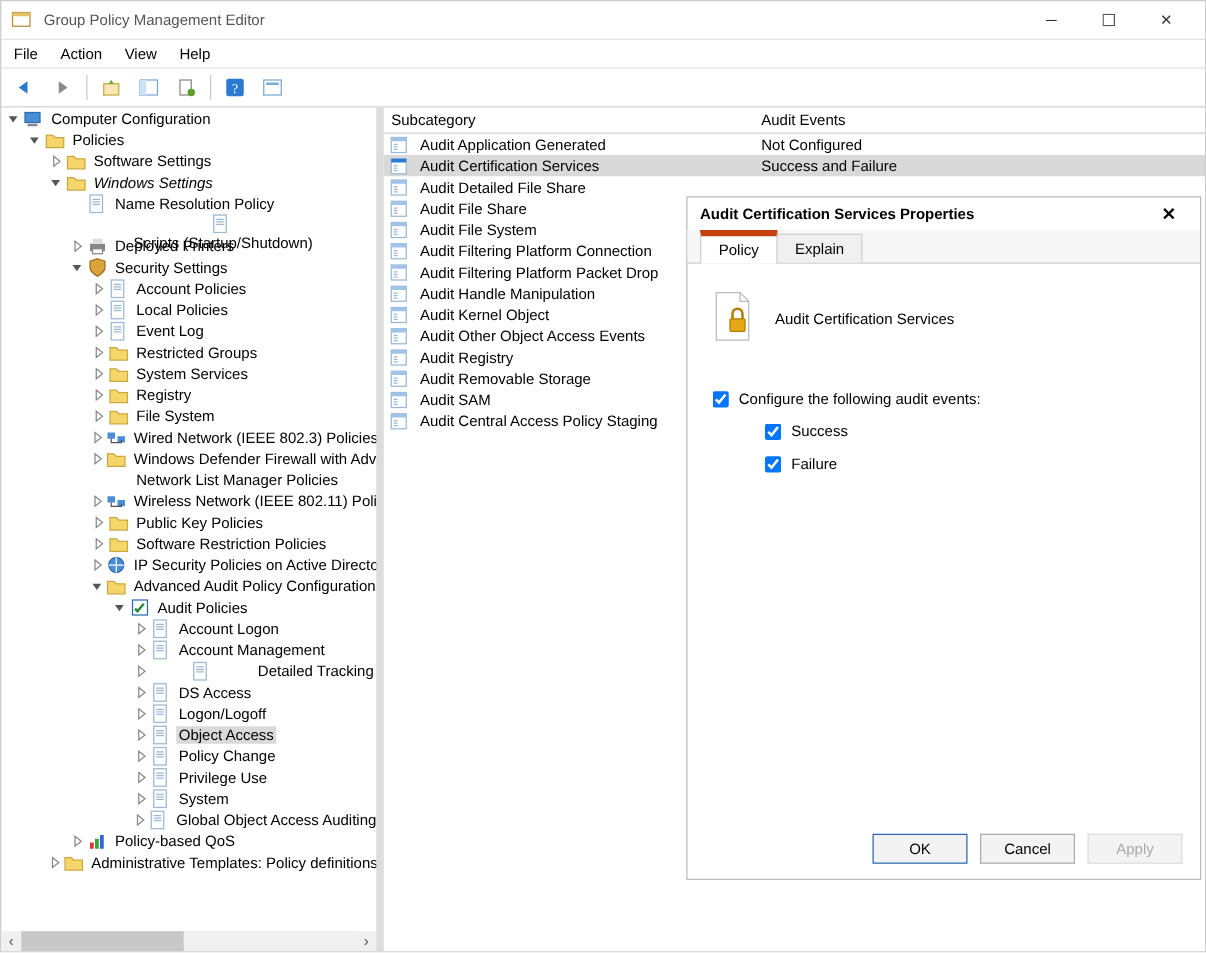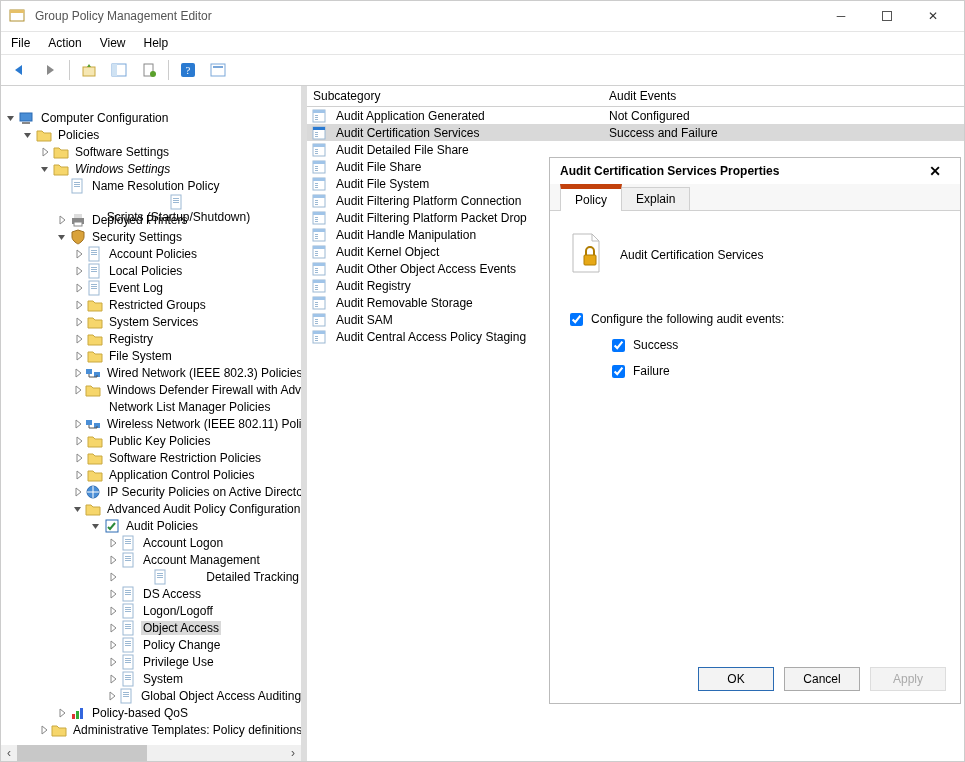--- a/index.html
+++ b/index.html
@@ -8,21 +8,21 @@
 .titlebar .title{color:#555;margin-left:6px;}
 .titlebar .spacer{flex:1;}
 .winbtn{width:46px;height:30px;display:flex;align-items:center;justify-content:center;color:#333;}
 .menubar{height:22px;display:flex;align-items:center;gap:18px;padding:0 10px;border-bottom:1px solid #e5e5e5;}
 .menubar span{color:#000;}
 .toolbar{height:30px;display:flex;align-items:center;gap:4px;padding:0 6px;border-bottom:1px solid #d0d0d0;}
 .tbtn{width:24px;height:24px;display:flex;align-items:center;justify-content:center;border:1px solid transparent;}
 .tsep{width:1px;height:20px;background:#ccc;margin:0 2px;}
 .content{flex:1;display:flex;overflow:hidden;position:relative;}
 .tree-pane{width:300px;overflow:hidden;position:relative;}
-.tree-inner{position:absolute;top:0;left:4px;right:0;bottom:16px;overflow:hidden;margin-top:23px;}
+.tree-inner{position:absolute;top:0;left:4px;right:0;bottom:16px;overflow:hidden;}
 .tree-hscroll{position:absolute;left:0;right:0;bottom:0;height:16px;background:#f0f0f0;display:flex;align-items:center;}
 .tree-hscroll .l,.tree-hscroll .r{width:16px;height:16px;display:flex;align-items:center;justify-content:center;color:#555;}
 .tree-hscroll .track{flex:1;height:16px;background:#f0f0f0;position:relative;}
 .tree-hscroll .thumb{position:absolute;left:0;top:0;height:16px;width:130px;background:#c8c8c8;}
 .vspl{width:6px;background:#ddd;cursor:col-resize;}
 .right-pane{flex:1;position:relative;overflow:hidden;}
 .grid-head{height:20px;display:flex;align-items:center;border-bottom:1px solid #d0d0d0;}
 .grid-head .col1{width:290px;padding-left:6px;}
 .grid-head .col2{flex:1;padding-left:6px;}
 .grid-body{}
@@ -412,33 +412,20 @@
             <span class="lbl">Software Restriction Policies</span>
           </div>
           <div class="tree-row" style="padding-left: 68px;">
             <span class="exp">
               <svg width="10" height="10">
                 <path d="M3 1 L8 5 L3 9 Z" fill="none" stroke="#888"></path>
               </svg>
             </span>
             <span class="icn">
               <svg width="16" height="16">
-                <path d="M1 4 h5 l2 2 h7 v8 h-14 z" fill="#f6d66b" stroke="#c9a840"></path>
-              </svg>
-            </span>
-            <span class="lbl">Application Control Policies</span>
-          </div>
-          <div class="tree-row" style="padding-left: 68px;">
-            <span class="exp">
-              <svg width="10" height="10">
-                <path d="M3 1 L8 5 L3 9 Z" fill="none" stroke="#888"></path>
-              </svg>
-            </span>
-            <span class="icn">
-              <svg width="16" height="16">
                 <circle cx="8" cy="8" r="6" fill="#4a8ed6" stroke="#2a6bb3"></circle>
                 <path d="M2 8 h12 M8 2 v12" stroke="#fff"></path>
               </svg>
             </span>
             <span class="lbl">IP Security Policies on Active Directory</span>
           </div>
           <div class="tree-row" style="padding-left: 68px; text-align: right;">
             <span class="exp">
               <svg width="10" height="10">
                 <path d="M1 3 L8 3 L4.5 8 Z" fill="#555"></path>

